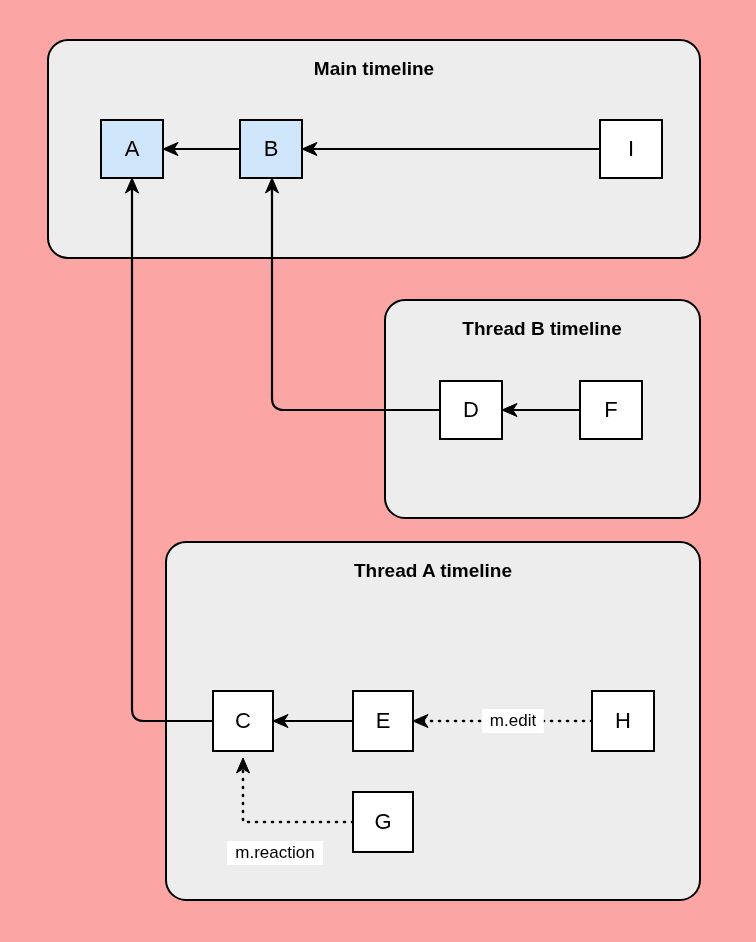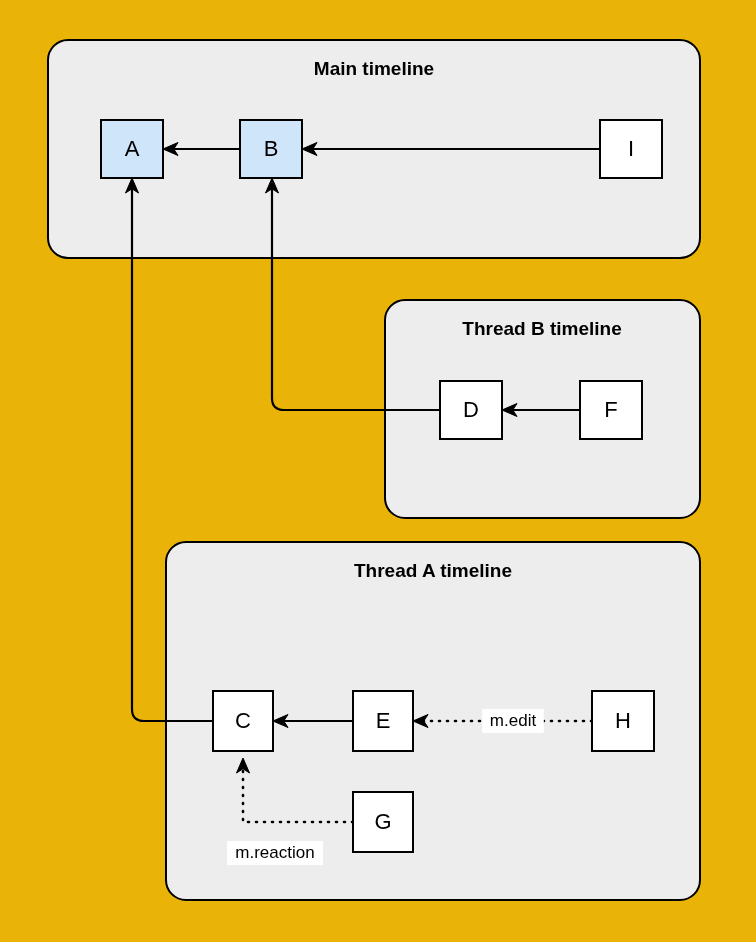--- a/index.html
+++ b/index.html
@@ -10,21 +10,21 @@
   body {
     width: 756px;
     height: 942px;
     font-family: "Liberation Sans", sans-serif;
     overflow: hidden;
   }
   #diagram-root {
     position: relative;
     width: 756px;
     height: 942px;
-    background: #eab308;
+    background: #fca5a5;
   }
   svg#diagram-svg {
     display: block;
     width: 756px;
     height: 942px;
   }
   .container-rect {
     fill: #ededed;
     stroke: #000000;
     stroke-width: 2;

